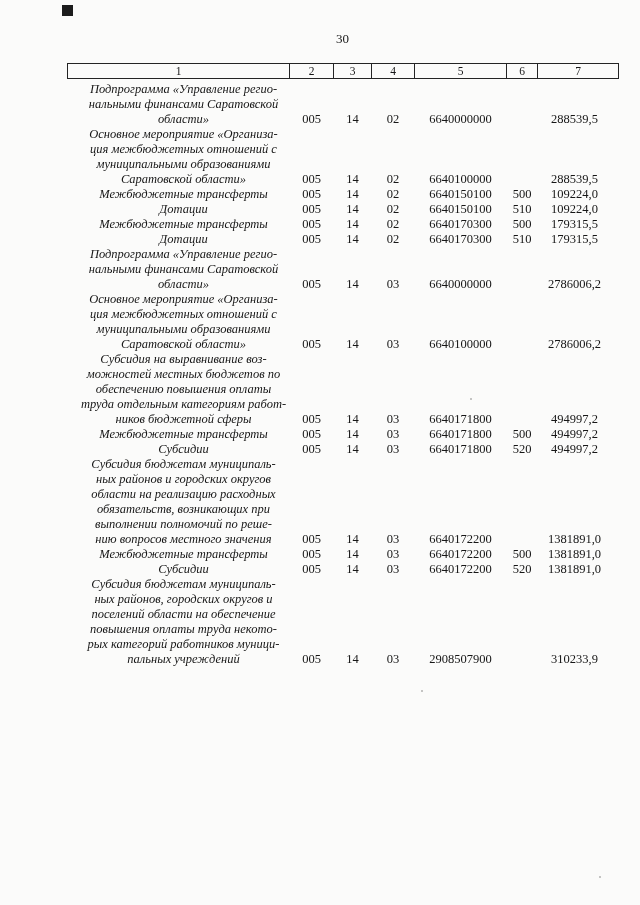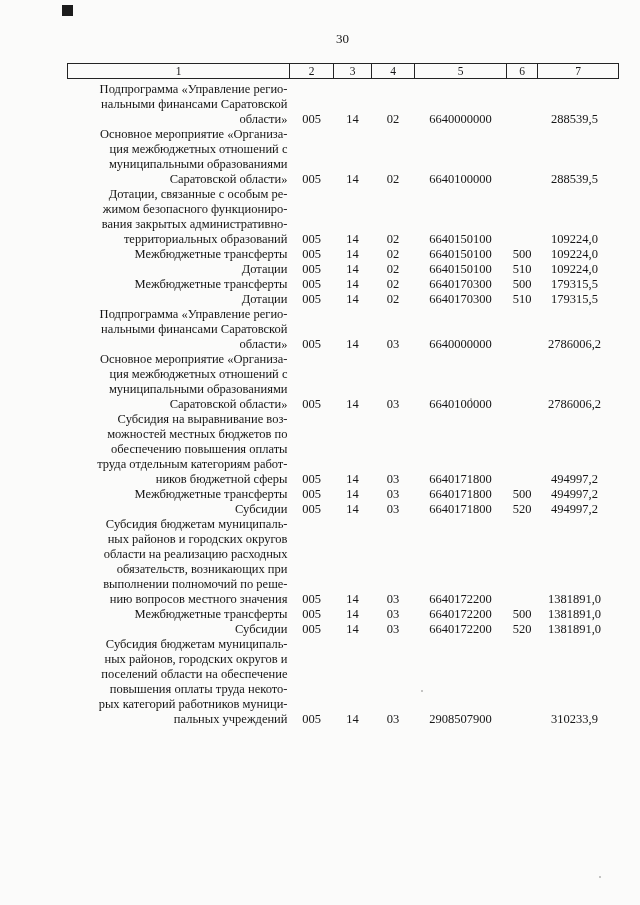--- a/index.html
+++ b/index.html
@@ -75,23 +75,24 @@
   tbody td {
     padding: 0;
     font-size: 12.5px;
     line-height: 15px;
     border: none;
   }
   tbody tr:first-child td { padding-top: 3px; }
   td.name {
     vertical-align: top;
     white-space: pre-line;
-    text-align: right;
+    text-align: center;
     padding-left: 12px;
     padding-right: 2px;
+    font-style: italic;
   }
   td.code {
     vertical-align: bottom;
     text-align: center;
   }
   td.amount {
     vertical-align: bottom;
     text-align: center;
     padding-right: 7px;
   }
@@ -148,32 +149,20 @@
 муниципальными образованиями
 Саратовской области»</td>
     <td class="code">005</td>
     <td class="code">14</td>
     <td class="code">02</td>
     <td class="code">6640100000</td>
     <td class="code"></td>
     <td class="amount">288539,5</td>
   </tr>
 
-  <tr>
-    <td class="name">Дотации, связанные с особым ре-
-жимом безопасного функциониро-
-вания закрытых административно-
-территориальных образований</td>
-    <td class="code">005</td>
-    <td class="code">14</td>
-    <td class="code">02</td>
-    <td class="code">6640150100</td>
-    <td class="code"></td>
-    <td class="amount">109224,0</td>
-  </tr>
 
   <tr>
     <td class="name">Межбюджетные трансферты</td>
     <td class="code">005</td>
     <td class="code">14</td>
     <td class="code">02</td>
     <td class="code">6640150100</td>
     <td class="code">500</td>
     <td class="amount">109224,0</td>
   </tr>

